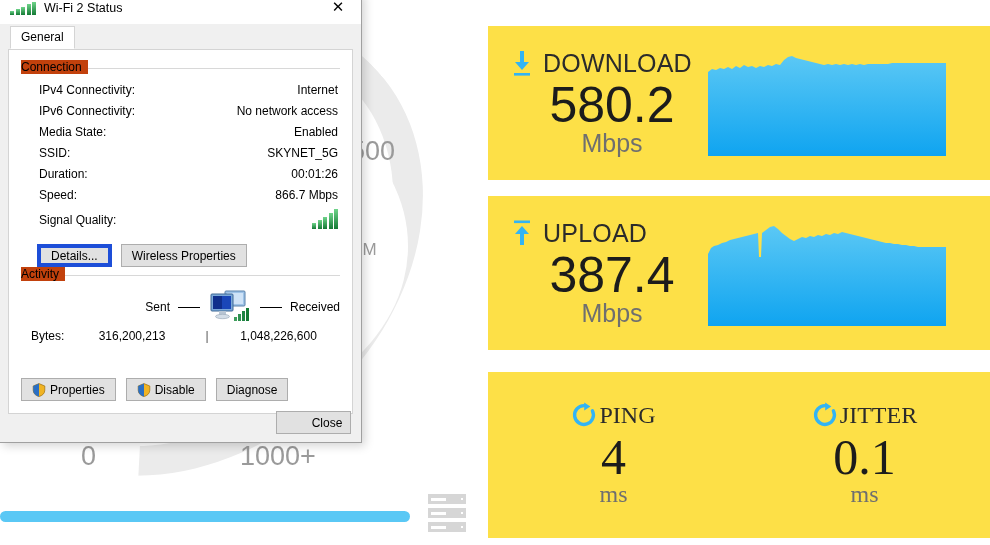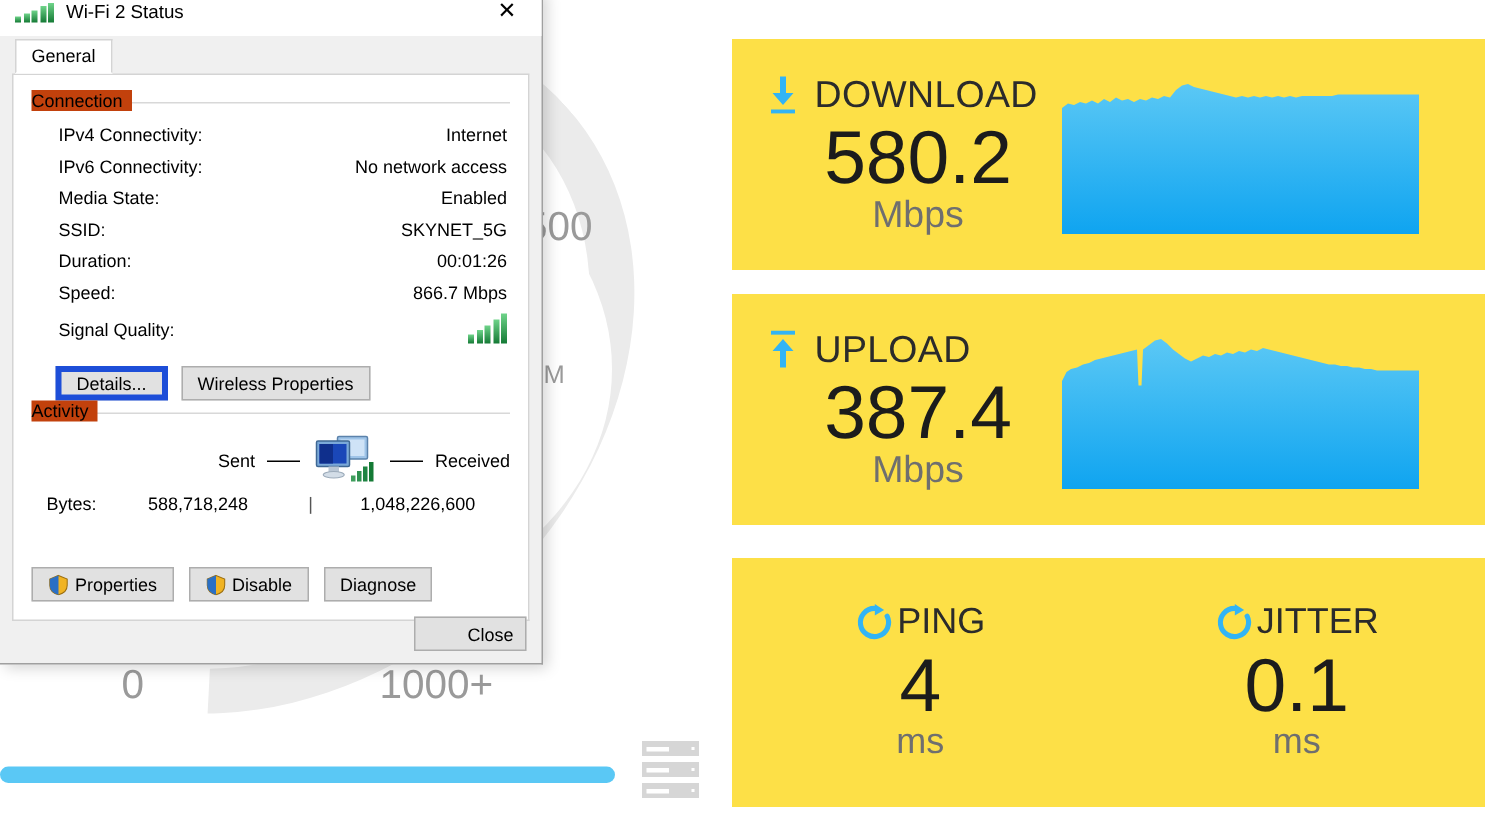--- a/index.html
+++ b/index.html
@@ -32,21 +32,21 @@
   }
 
   .gauge-label {
     position: absolute;
     color: #9a9a9a;
     font-size: 27px;
     font-family: "Liberation Sans", sans-serif;
   }
   .gauge-label.zero    { left: 81px;  top: 441px; }
   .gauge-label.mid     { left: 350px; top: 136px; }
-  .gauge-label.max     { left: 253px; top: 441px; }
+  .gauge-label.max     { left: 240px; top: 441px; }
   .tm-mark {
     position: absolute; left: 352px; top: 240px;
     color: #9a9a9a; font-size: 17px;
   }
 
   .progress-track {
     position: absolute; left: 0px; top: 511px;
     width: 410px; height: 11px;
   }
   .progress-fill {
@@ -70,21 +70,21 @@
 
   
   .panel {
     position: absolute;
     left: 488px; width: 502px;
     background: #fde047;
     display: flex; align-items: center;
   }
   #panel-download { top: 26px;  height: 154px; }
   #panel-upload   { top: 196px; height: 154px; }
-  #panel-latency  { top: 372px; height: 166px; }
+  #panel-latency  { top: 372px; height: 166px; font-family: Liberation Serif, serif; }
 
   .metric-block {
     width: 220px;
     padding-left: 22px;
     display: flex; flex-direction: column;
   }
   .metric-head {
     display: flex; align-items: center; gap: 9px;
     margin-bottom: 2px;
   }
@@ -467,21 +467,21 @@
                   <rect x="34" y="22" width="3" height="10" fill="#1f8443"></rect>
                   <rect x="38" y="19" width="3" height="13" fill="#147a35"></rect>
                 </g>
               </svg>
               <span class="dash"></span>
               <span class="lbl">Received</span>
             </div>
 
             <div class="bytes-row">
               <span class="bl">Bytes:</span>
-              <span class="bsent">588,718,248</span>
+              <span class="bsent">316,200,213</span>
               <span class="bar">|</span>
               <span class="brecv">1,048,226,600</span>
             </div>
           </div>
         </fieldset>
 
         <div class="bottom-btn-row">
           <button class="btn">
             <svg class="shield-icon" viewBox="0 0 14 14">
               <path d="M7 0.6 L12.8 3 v4.2 c0 3.4 -2.6 5.5 -5.8 6.3 C3.8 12.7 1.2 10.6 1.2 7.2 V3 Z" fill="#f0b323" stroke="#9c6f10" stroke-width="0.7"></path>

